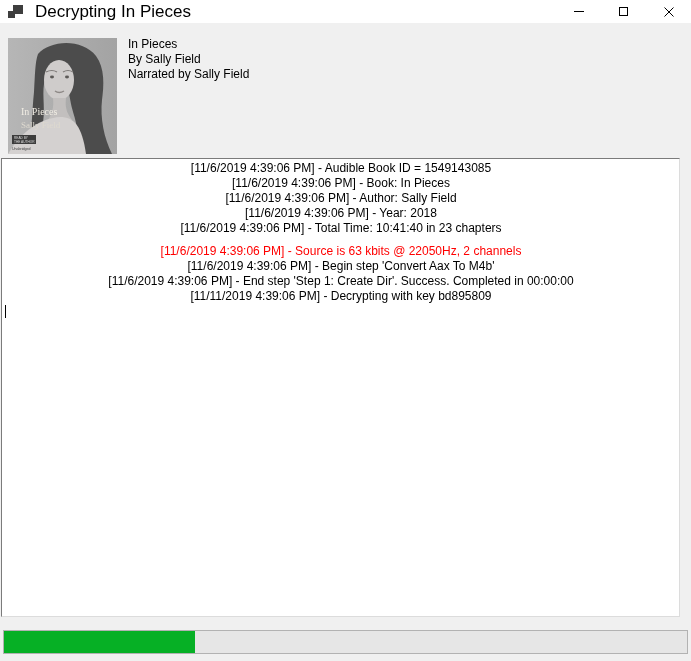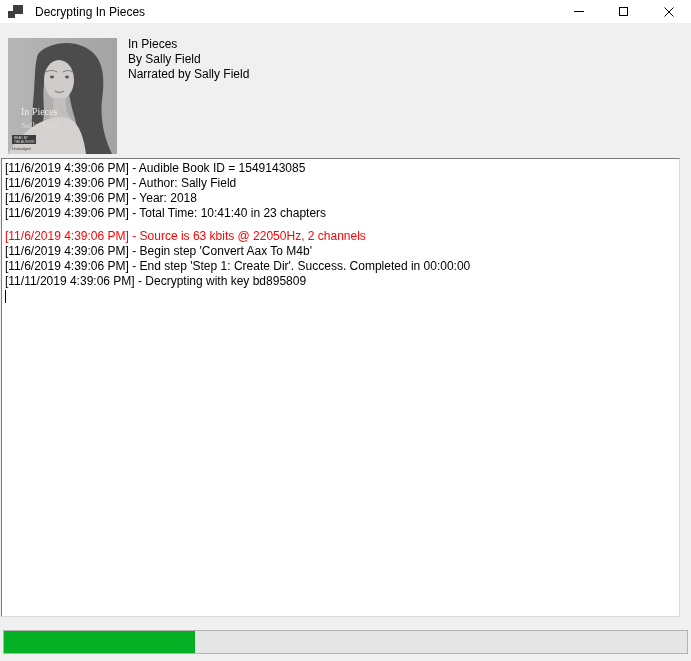--- a/index.html
+++ b/index.html
@@ -12,21 +12,21 @@
   }
 
   
   .titlebar {
     position:absolute; left:0; top:0; right:0; height:23px;
     background:#ffffff; display:flex; align-items:center;
   }
   .app-icon { position:relative; width:16px; height:16px; margin-left:8px; flex:0 0 auto; }
   .app-icon .sq-big  { position:absolute; right:1px; top:1px;  width:10px; height:9px; background:#3e3e3e; }
   .app-icon .sq-small{ position:absolute; left:0;  bottom:2px; width:7px;  height:7px; background:#3e3e3e; }
-  .title-text { margin-left:11px; font-size:12px; color:#000; white-space:nowrap; }
+  .title-text { margin-left:11px; font-size:17px; color:#000; white-space:nowrap; }
 
   .win-buttons { position:absolute; right:0; top:0; height:23px; display:flex; }
   .win-btn { width:45px; height:23px; display:flex; align-items:center; justify-content:center; background:transparent; border:none; cursor:default; }
   .glyph-min   { width:10px; height:1px; background:#000; }
   .glyph-max   { width:9px;  height:9px; border:1px solid #000; }
   .glyph-close { width:10px; height:10px; display:block; }
 
   
   .cover { position:absolute; left:8px; top:38px; width:109px; height:116px; }
   .cover svg { display:block; }
@@ -37,21 +37,21 @@
   
   .logbox {
     position:absolute; left:1px; top:158px; width:679px; height:459px;
     background:#ffffff;
     border-top:1px solid #7b7b7b; border-left:1px solid #7b7b7b;
     border-right:1px solid #dcdcdc; border-bottom:1px solid #dcdcdc;
     padding:2px 2px 0 3px;
     font-size:12px; line-height:15px; color:#000;
     overflow:hidden; cursor:text;
   }
-  .log-line { white-space:pre; }
+  .log-line { white-space:pre;text-align:center; }
   .caret { width:1px; height:13px; background:#000; margin-top:1px; }
 
   
   .progress {
     position:absolute; left:3px; top:630px; width:685px; height:24px;
     border:1px solid #b2b2b2; background:#e6e6e6;
   }
   .progress-fill { height:100%; width:0; }
 </style>
 </head>
@@ -115,20 +115,21 @@
 
   <div class="book-info">
     <div>In Pieces</div>
     <div>By Sally Field</div>
     <div>Narrated by Sally Field</div>
   </div>
 
   <div class="logbox">
 
   <div class="log-line">[11/6/2019 4:39:06 PM] - Audible Book ID = 1549143085</div>
+      <div class="log-line">[11/6/2019 4:39:06 PM] - Book: In Pieces</div>
       <div class="log-line">[11/6/2019 4:39:06 PM] - Author: Sally Field</div>
       <div class="log-line">[11/6/2019 4:39:06 PM] - Year: 2018</div>
       <div class="log-line">[11/6/2019 4:39:06 PM] - Total Time: 10:41:40 in 23 chapters</div>
       <div class="log-line" style="color: rgb(255, 0, 0); margin-top: 8px;">[11/6/2019 4:39:06 PM] - Source is 63 kbits @ 22050Hz, 2 channels</div>
       <div class="log-line">[11/6/2019 4:39:06 PM] - Begin step 'Convert Aax To M4b'</div>
       <div class="log-line">[11/6/2019 4:39:06 PM] - End step 'Step 1: Create Dir'. Success. Completed in 00:00:00</div>
       <div class="log-line">[11/11/2019 4:39:06 PM] - Decrypting with key bd895809</div>
       <div class="caret"></div>
     </div>
 

